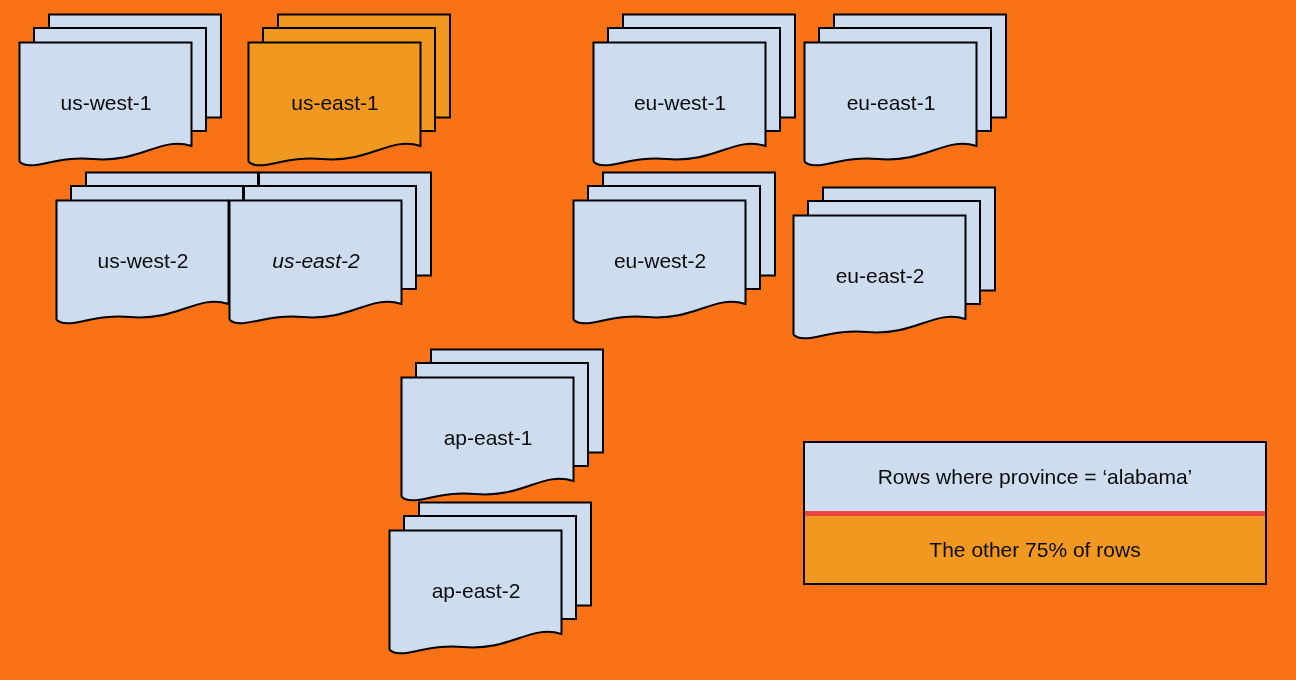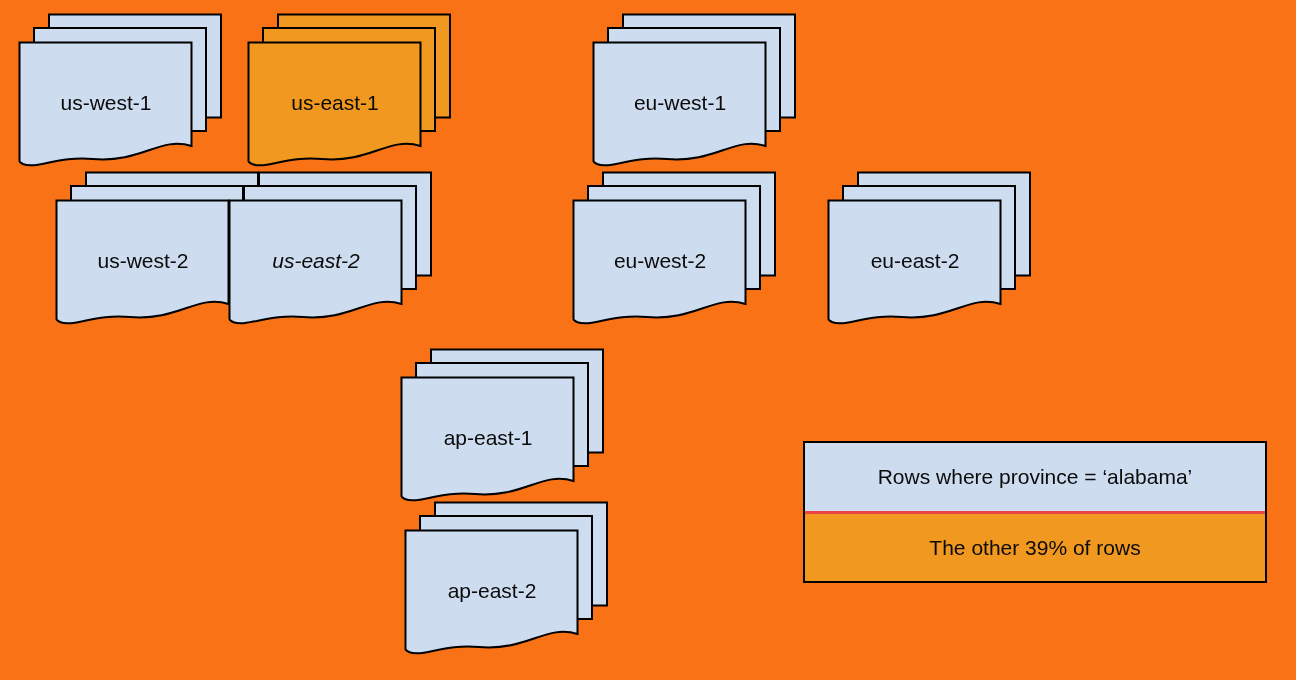--- a/index.html
+++ b/index.html
@@ -32,40 +32,40 @@
     fill: #0b0b0b;
   }
   
   .pos-us-west-1 { left: 18px;  top: 13px;  }
   .pos-us-east-1 { left: 247px; top: 13px;  }
   .pos-eu-west-1 { left: 572px; top: 13px; padding-left: 20px;  }
   .pos-eu-east-1 { left: 803px; top: 13px;  }
   .pos-us-west-2 { left: 18px;  top: 171px; padding-left: 37px; }
   .pos-us-east-2 { left: 228px; top: 171px; font-style: italic; }
   .pos-eu-west-2 { left: 572px; top: 171px; }
-  .pos-eu-east-2 { left: 792px; top: 171px; margin-left: 35px; }
+  .pos-eu-east-2 { left: 792px; top: 186px; }
   .pos-ap-east-1 { left: 400px; top: 348px; }
-  .pos-ap-east-2 { left: 388px; top: 501px; margin-left: 16px; }
+  .pos-ap-east-2 { left: 388px; top: 501px; }
 
   .legend {
     position: absolute;
     left: 803px;
     top: 441px;
     width: 460px;
     border: 2px solid #000000;
   }
   .legend-row {
     display: flex;
     align-items: center;
     justify-content: center;
     font-size: 21px;
     color: #0b0b0b;
     background: var(--fill-color);
   }
-  .legend-row-top { height: 68px; border-bottom: 3px solid #ef4444; }
+  .legend-row-top { height: 68px; border-bottom: 5px solid #ef4444; }
   .legend-row-bottom { height: 67px; }
 
   .defs-holder { position: absolute; width: 0; height: 0; }
 </style>
 </head>
 <body>
 
 <div class="canvas">
 
   <svg class="defs-holder" aria-hidden="true">
@@ -92,20 +92,26 @@
     </svg>
   </div>
 
   <div class="stack pos-eu-west-1" style="--fill-color: #cddcef;">
     <svg class="stack-svg" viewBox="0 0 206 158">
       <use href="#docstack"></use>
       <text class="stack-label" x="88" y="97" text-anchor="middle">eu-west-1</text>
     </svg>
   </div>
 
+  <div class="stack pos-eu-east-1" style="--fill-color: #cddcef;">
+    <svg class="stack-svg" viewBox="0 0 206 158">
+      <use href="#docstack"></use>
+      <text class="stack-label" x="88" y="97" text-anchor="middle">eu-east-1</text>
+    </svg>
+  </div>
 
   <div class="stack pos-us-west-2" style="--fill-color: #cddcef;">
     <svg class="stack-svg" viewBox="0 0 206 158">
       <use href="#docstack"></use>
       <text class="stack-label" x="88" y="97" text-anchor="middle">us-west-2</text>
     </svg>
   </div>
 
   <div class="stack pos-us-east-2" style="--fill-color: #cddcef;">
     <svg class="stack-svg" viewBox="0 0 206 158">
@@ -140,17 +146,17 @@
       <use href="#docstack"></use>
       <text class="stack-label" x="88" y="97" text-anchor="middle">ap-east-2</text>
     </svg>
   </div>
 
   <div class="legend">
     <div class="legend-row legend-row-top" style="--fill-color: #cddcef;">
       <span>Rows where province = ‘alabama’</span>
     </div>
     <div class="legend-row legend-row-bottom" style="--fill-color: #f0981f;">
-      <span>The other 39% of rows</span>
+      <span>The other 75% of rows</span>
     </div>
   </div>
 
 </div>
 
 </body></html>

